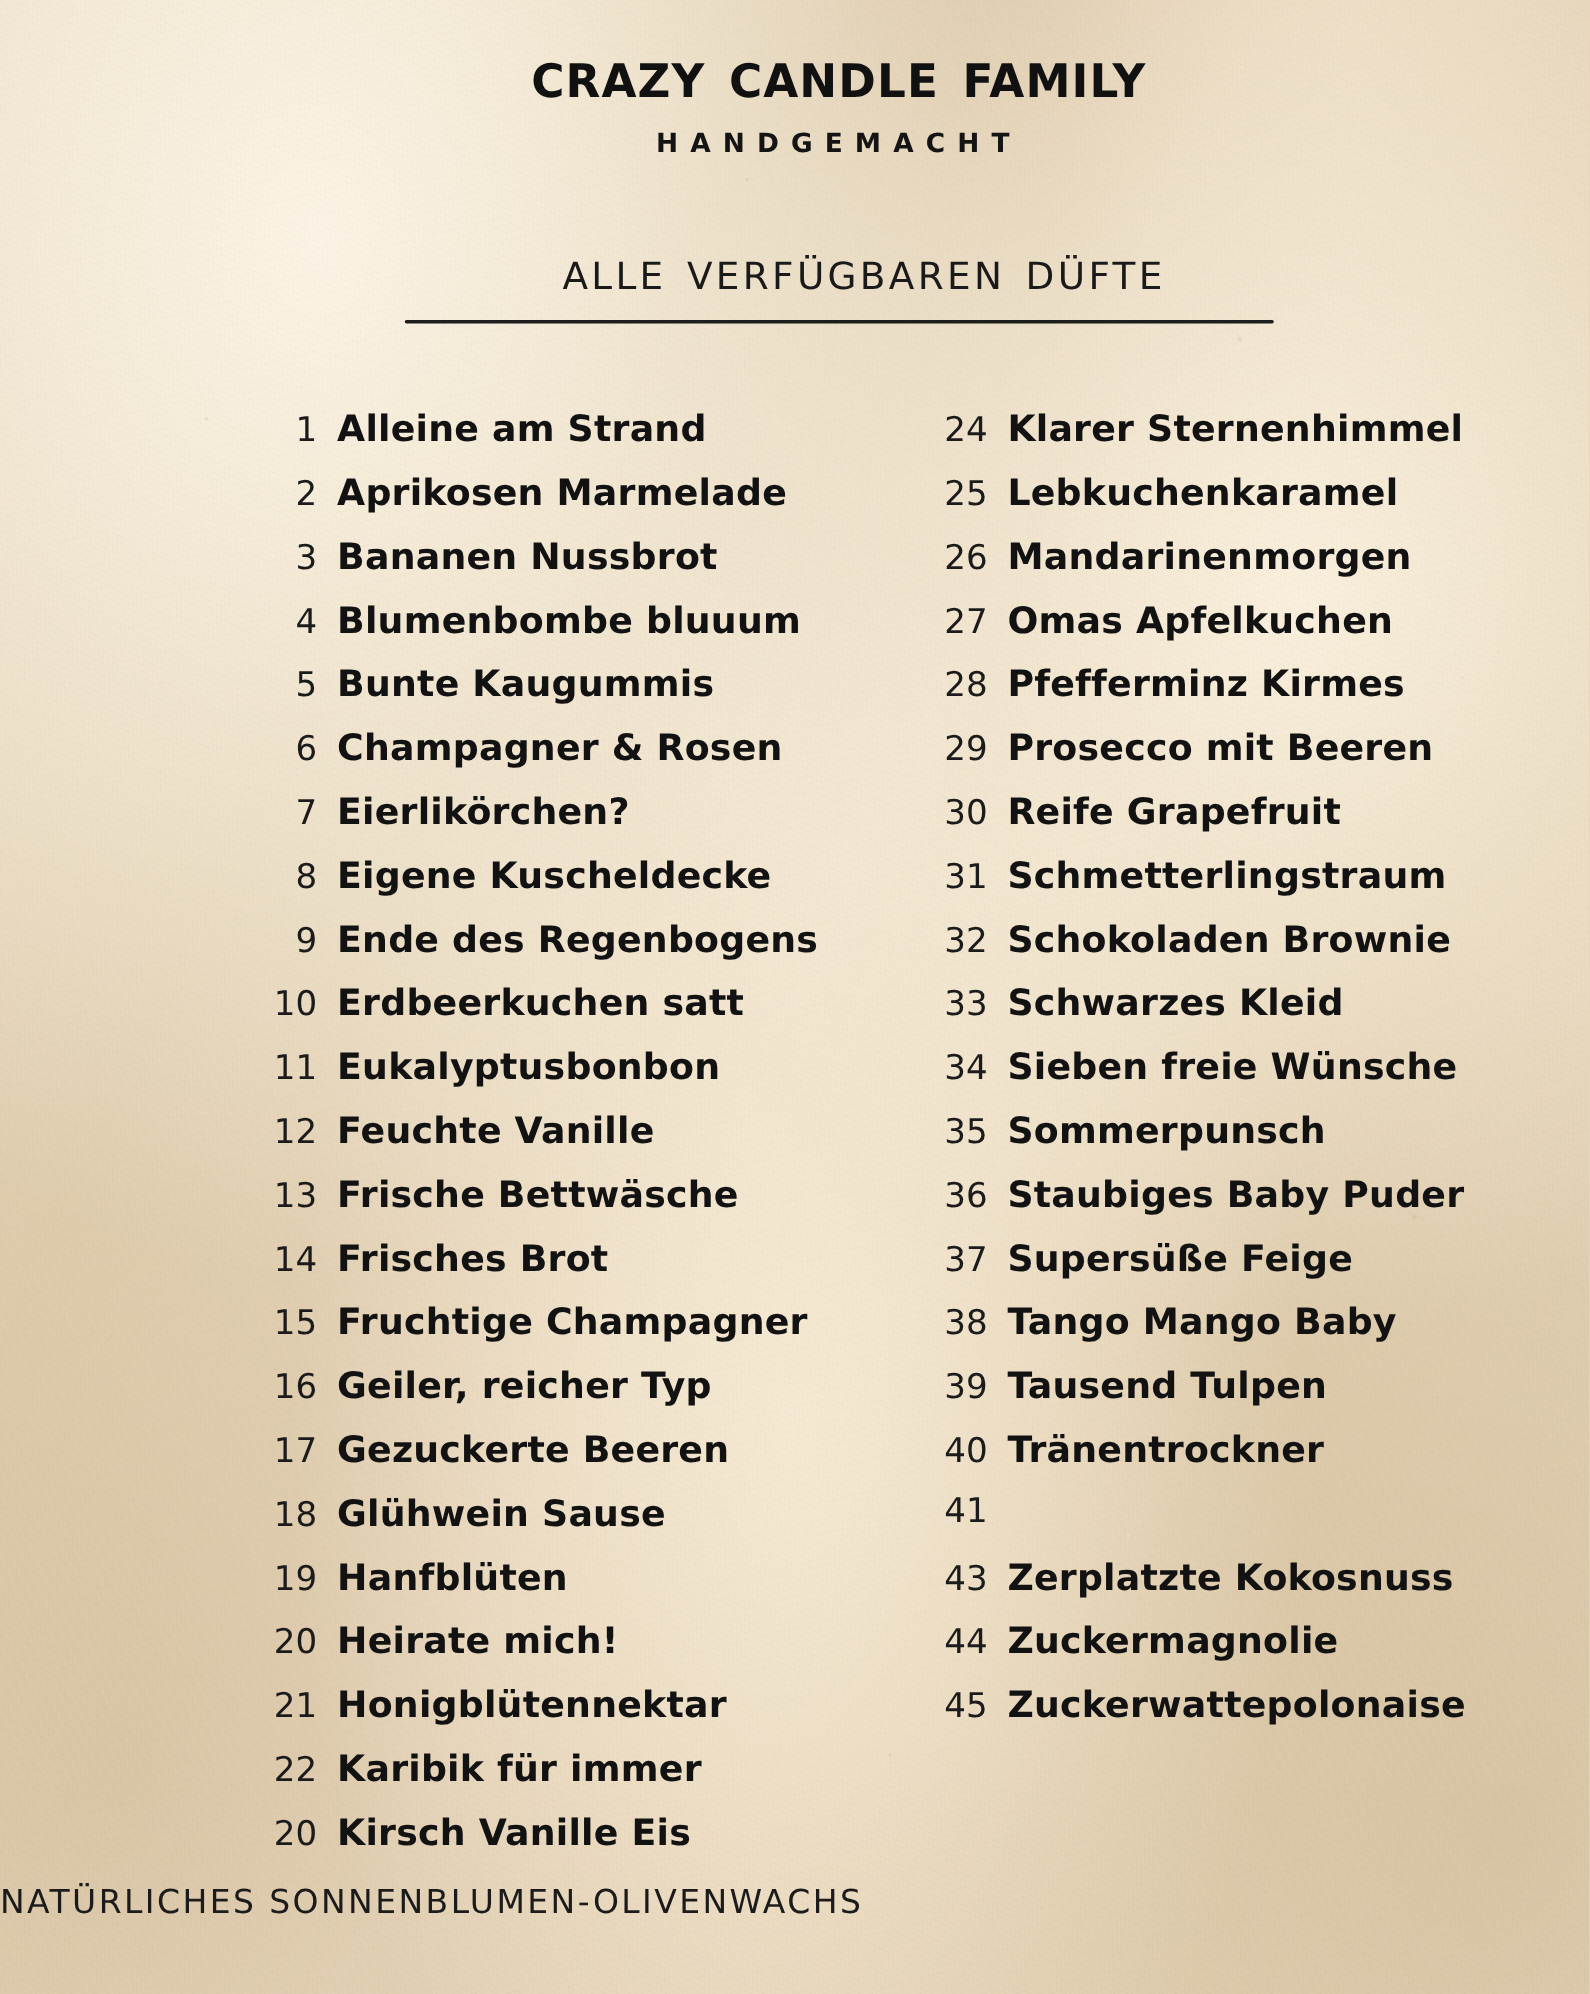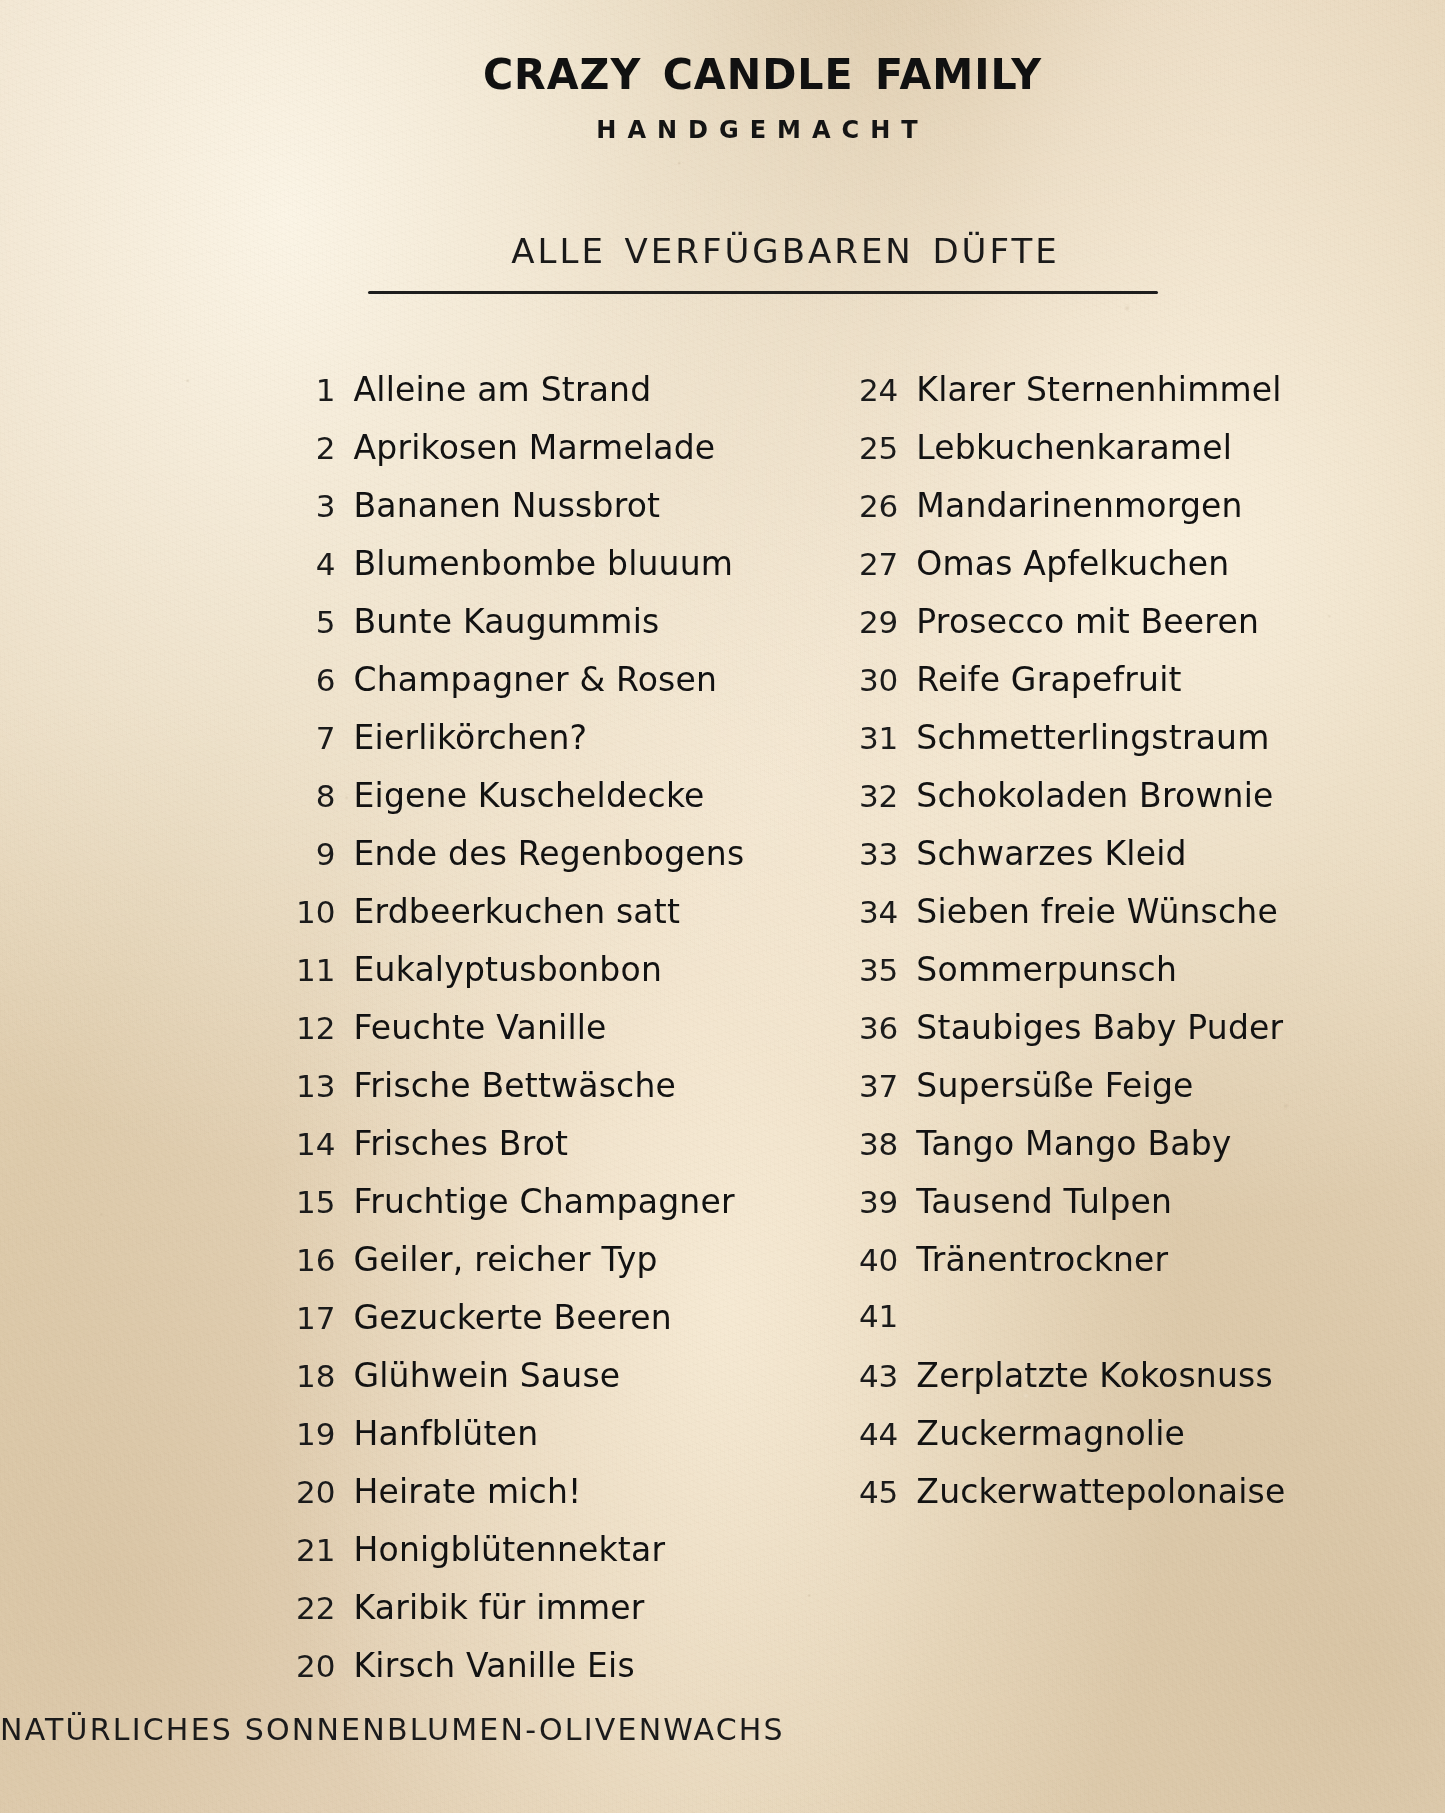--- a/index.html
+++ b/index.html
@@ -132,21 +132,21 @@
     width: 66px;
     text-align: right;
     font-size: 31px;
     color: #1b1b1b;
     font-weight: 500;
     padding-right: 18px;
   }
   .label {
     font-size: 33px;
     color: #121212;
-    font-weight: normal;
+    font-weight: bold;
     letter-spacing: .2px;
     white-space: nowrap;
   }
 
   
   .footer {
     position: absolute;
     left: 0;
     right: 0;
     bottom: 66px;
@@ -281,20 +281,24 @@
         </div>
         <div class="scent-row">
           <span class="num">26</span>
           <span class="label">Mandarinenmorgen</span>
         </div>
         <div class="scent-row">
           <span class="num">27</span>
           <span class="label">Omas Apfelkuchen</span>
         </div>
         <div class="scent-row">
+          <span class="num">28</span>
+          <span class="label">Pfefferminz Kirmes</span>
+        </div>
+        <div class="scent-row">
           <span class="num">29</span>
           <span class="label">Prosecco mit Beeren</span>
         </div>
         <div class="scent-row">
           <span class="num">30</span>
           <span class="label">Reife Grapefruit</span>
         </div>
         <div class="scent-row">
           <span class="num">31</span>
           <span class="label">Schmetterlingstraum</span>

